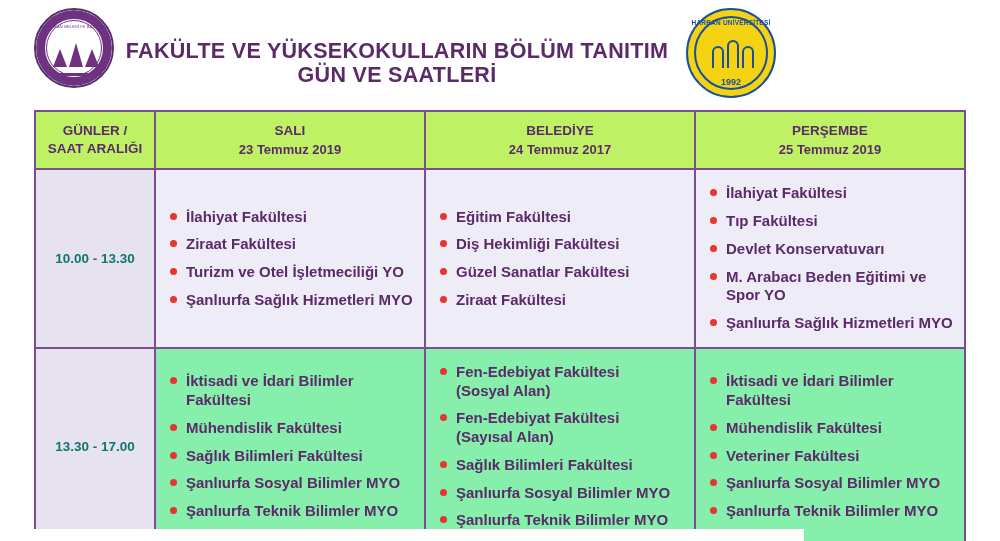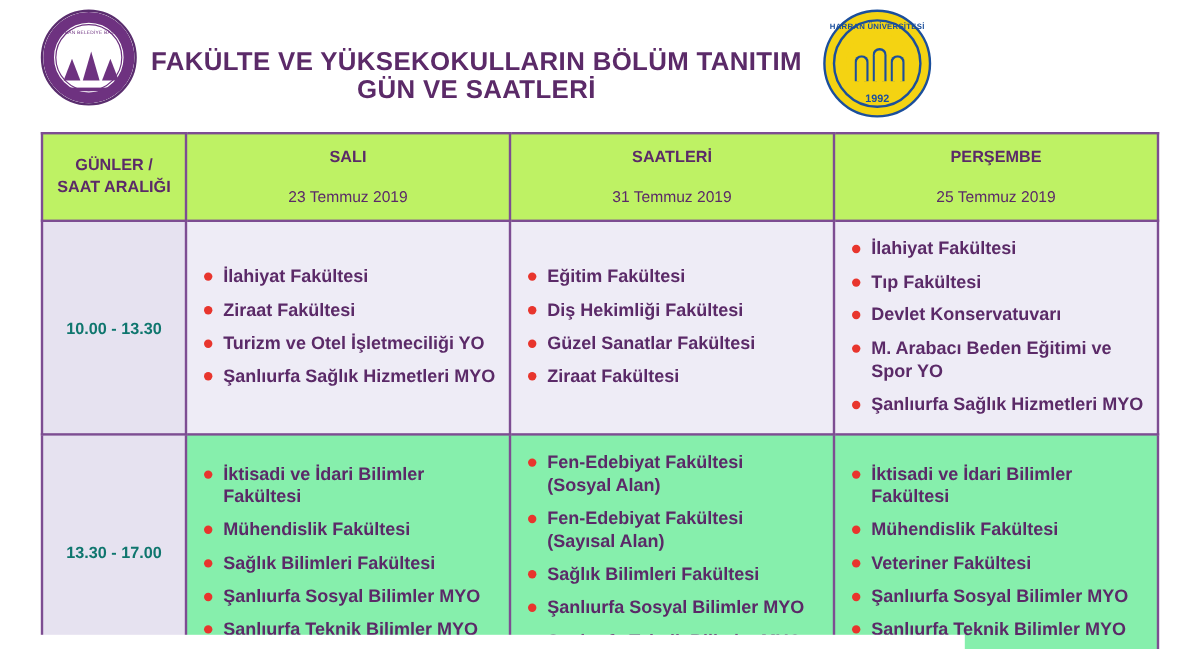--- a/index.html
+++ b/index.html
@@ -205,24 +205,24 @@
   thead th {
     background: #bef264;
     color: #5b2a68;
     font-size: 13.5px;
     font-weight: bold;
     padding: 10px 4px;
     text-align: center;
     line-height: 1.35;
   }
   thead th .date {
-    font-weight: normal;
+    font-weight: bold;
     font-size: 13px;
     display: block;
-    margin-top: 15px;
+    margin-top: 0;
   }
   col.c-hours { width: 120px; }
   col.c-day   { width: 270px; }
 
   tbody td.hours {
     background: #e6e2f0;
     text-align: center;
     font-size: 13.5px;
     font-weight: bold;
     color: #0f766e;
@@ -324,22 +324,22 @@
         <tr>
           <th>
             <span>GÜNLER /</span><br>
             <span>SAAT ARALIĞI</span>
           </th>
           <th>
             <span>SALI</span>
             <span class="date">23 Temmuz 2019</span>
           </th>
           <th>
-            <span>SAATLERİ</span>
-            <span class="date">31 Temmuz 2019</span>
+            <span>BELEDİYE</span>
+            <span class="date">24 Temmuz 2017</span>
           </th>
           <th>
             <span>PERŞEMBE</span>
             <span class="date">25 Temmuz 2019</span>
           </th>
         </tr>
       </thead>
       <tbody>
         <tr class="row-1">
           <td class="hours">10.00 - 13.30</td>

